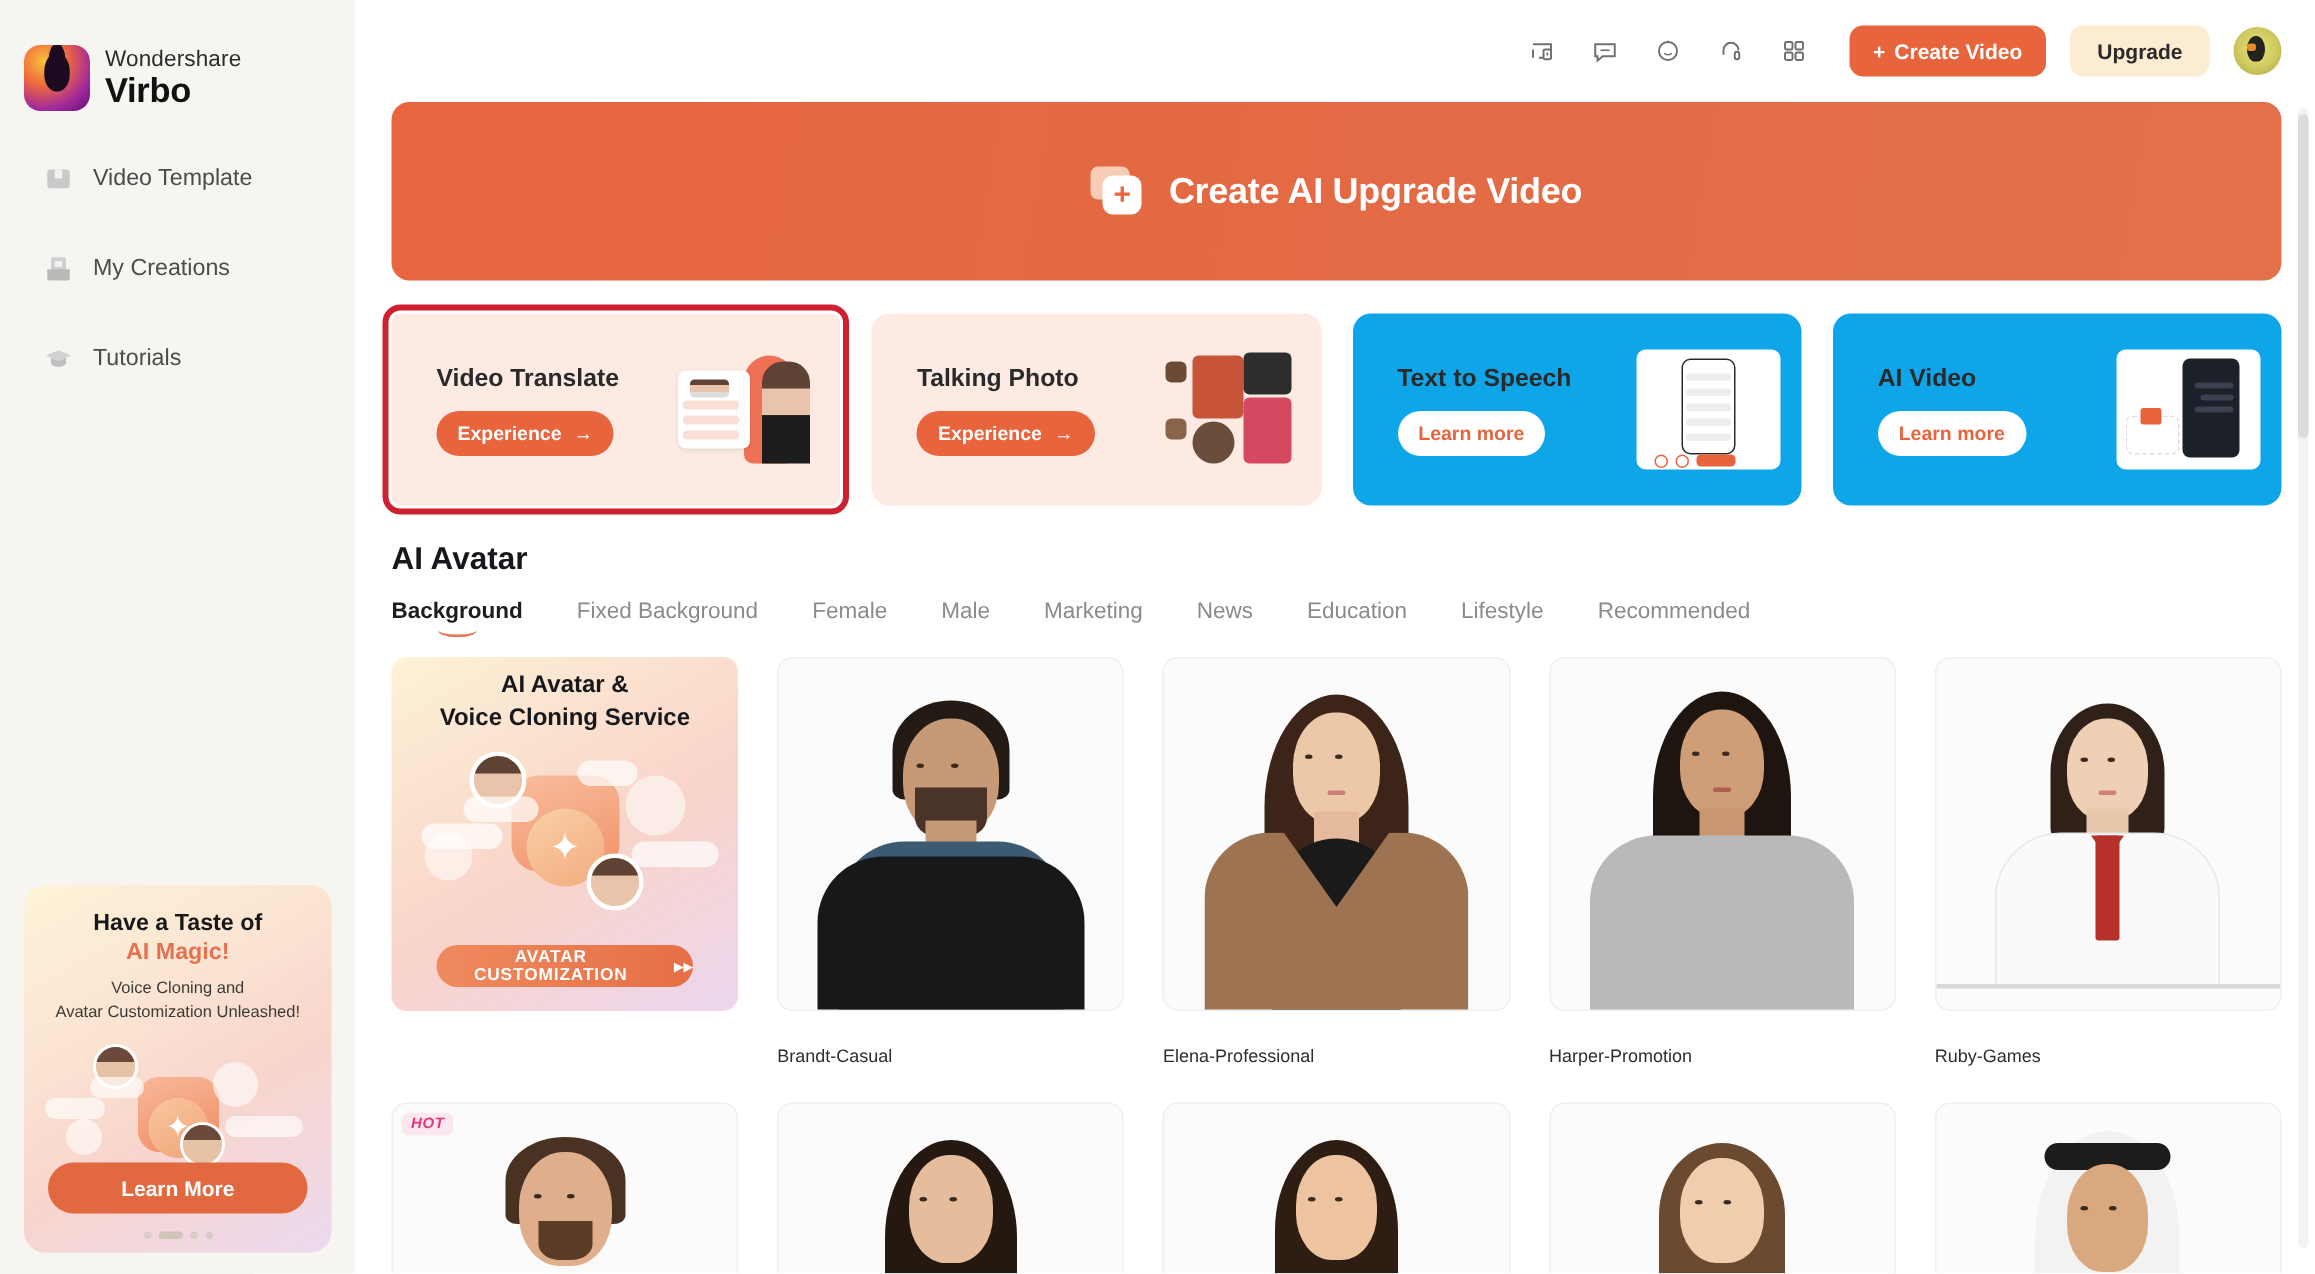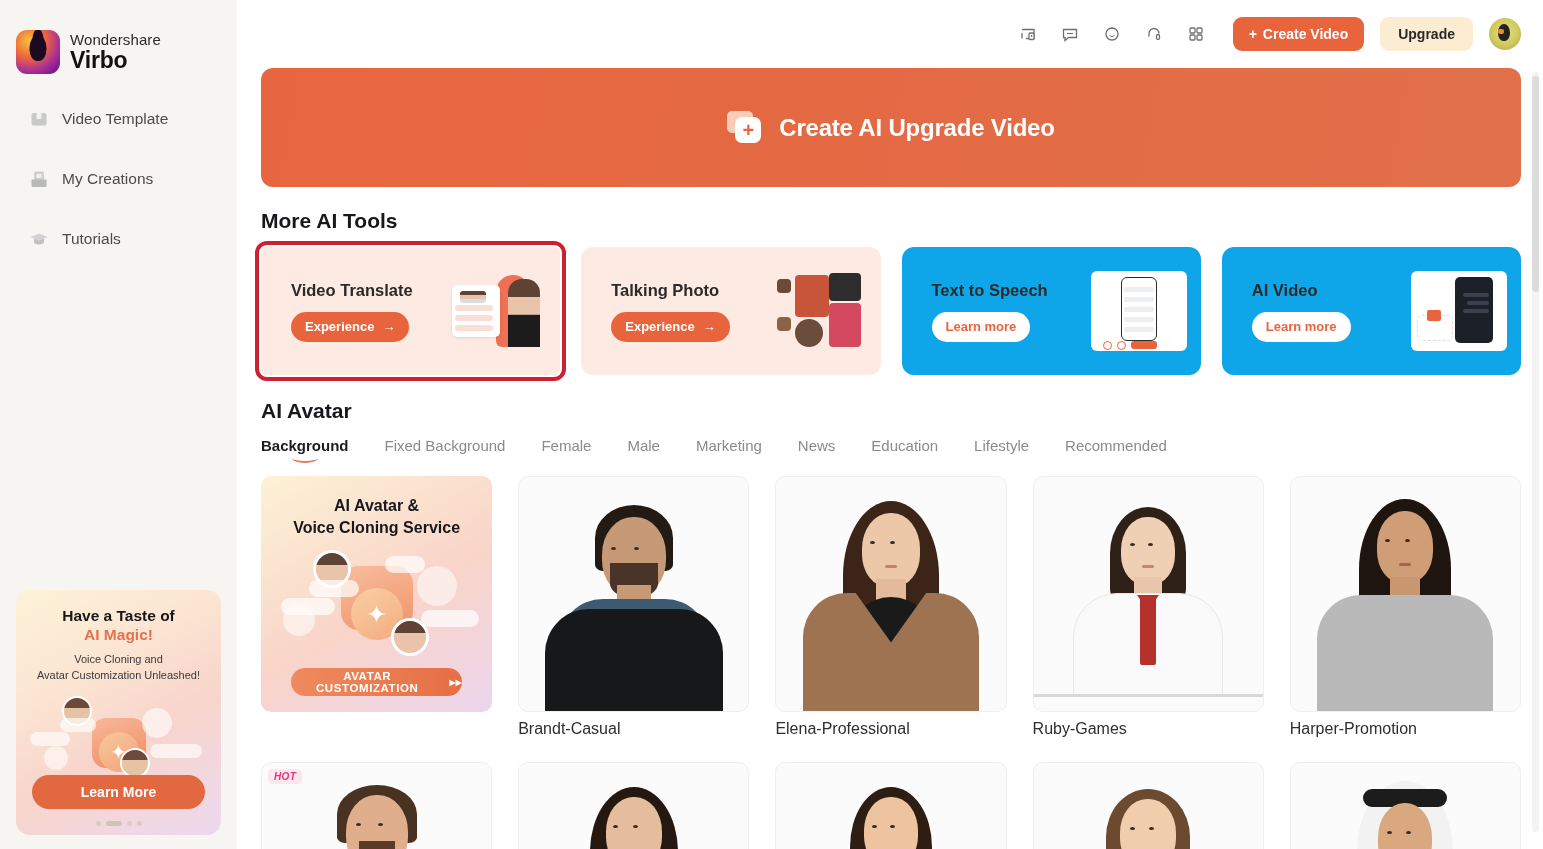--- a/index.html
+++ b/index.html
@@ -196,32 +196,32 @@
   }
   .search input { border: none; outline: none; background: transparent; font-size: 13.5px; color: #444; width: 100%; font-family: "Liberation Sans", sans-serif; }
   .search input::placeholder { color: #a5a5a5; }
 
   .grid { display: grid; grid-template-columns: repeat(5, 1fr); gap: 24px 26px; }
   .gcard { cursor: pointer; }
   .gthumb {
     width: 100%; height: 236px; border-radius: 10px; background: #fbfbfb;
     border: 1px solid #efefef; position: relative; overflow: hidden;
   }
-  .gname { font-size: 16px; color: #2e2e2e; margin-top: 8px; }
+  .gname { font-size: 12px; color: #2e2e2e; margin-top: 23px; }
   .hot-badge {
     position: absolute; left: 6px; top: 6px; z-index: 3;
     background: #fde7ef; color: #e8337d; font-size: 10px; font-weight: bold;
     padding: 2px 6px; border-radius: 4px; font-style: italic; letter-spacing: .4px;
   }
 
   
   .promo-card {
     width: 100%; height: 236px; border-radius: 10px; overflow: hidden; position: relative;
     background: linear-gradient(150deg,#fdf2d6 0%,#fbe2cf 30%,#f9d4c9 55%,#ecd6ee 100%);
-    text-align: center; padding-top: 19px; cursor: pointer;
+    text-align: center; padding-top: 8px; cursor: pointer;
   }
   .promo-card h4 { font-size: 16px; font-weight: bold; color: #16181c; line-height: 1.35; }
   .pc-art { position: relative; height: 110px; margin-top: 10px; }
   .pc-center { position: absolute; left: 50%; top: 18px; transform: translateX(-50%); width: 72px; height: 64px; border-radius: 18px; background: linear-gradient(160deg,#f9bd9d,#f0936a); }
   .pc-star { position: absolute; left: 50%; top: 40px; transform: translateX(-50%); width: 52px; height: 52px; border-radius: 50%;
     background: linear-gradient(150deg,#facfa6,#f2ac7e); display: flex; align-items: center; justify-content: center; color: #fff; font-size: 25px; }
   .pc-face { position: absolute; width: 38px; height: 38px; border-radius: 50%; background: #fff; border: 3px solid #fff; overflow: hidden; }
   .pc-face i { display:block; width:100%; height:100%; background: linear-gradient(180deg,#5e4234 0%,#5e4234 36%,#e9c4ab 37%,#e9c4ab 100%); }
   .pc-bubble { position: absolute; background: rgba(255,255,255,.55); border-radius: 50%; }
   .pc-pill { position: absolute; background: rgba(255,255,255,.7); border-radius: 9px; height: 17px; }
@@ -379,21 +379,20 @@
     <div class="content">
 
       <div class="hero">
         <div class="hero-ico">
           <div class="back"></div>
             <div class="front">+</div>
         </div>
         <div class="hero-text">Create AI Upgrade Video</div>
       </div>
 
-      <div class="sec-title">More AI Tools</div>
       <div class="tools">
 
         <div class="tool pink highlight">
           <div>
             <div class="tool-label">Video Translate</div>
             <button class="tool-btn-orange">
               <span>Experience</span>
               <span>→</span>
             </button>
           </div>
@@ -547,52 +546,52 @@
               <div class="p-body" style="top:120px; width:86px; height:120px; background:#1a1a1a;"></div>
               <div class="p-body" style="top:116px; width:176px; height:124px; background:#9d7352; clip-path: polygon(0 0,30% 0,50% 40%,70% 0,100% 0,100% 100%,0 100%);"></div>
             </div>
           </div>
           <div class="gname">Elena-Professional</div>
         </div>
 
         <div class="gcard">
           <div class="gthumb">
             <div class="person">
+              <div class="p-hair" style="top:22px; width:92px; height:140px; background:#1e1510;"></div>
+              <div class="p-head" style="top:34px; width:56px; height:72px; background:#cf9e77;"></div>
+              <div class="p-eye" style="left:94px; top:62px;"></div>
+              <div class="p-eye" style="left:114px; top:62px;"></div>
+              <div class="p-mouth" style="top:86px; background:#ad5f54;"></div>
+              <div class="p-neck" style="top:100px; width:30px; height:22px; background:#c9966f;"></div>
+              <div class="p-body" style="top:118px; width:176px; height:122px; background:#b9b9b9;"></div>
+            </div>
+          </div>
+          <div class="gname">Harper-Promotion</div>
+        </div>
+
+        <div class="gcard">
+          <div class="gthumb">
+            <div class="person">
               <div class="p-hair" style="top:30px; width:76px; height:92px; background:#2f2018;"></div>
               <div class="p-head" style="top:40px; width:54px; height:68px; background:#f0d0b4;"></div>
               <div class="p-eye" style="left:96px; top:66px;"></div>
               <div class="p-eye" style="left:114px; top:66px;"></div>
               <div class="p-mouth" style="top:88px; background:#cc8278;"></div>
               <div class="p-neck" style="top:100px; width:28px; height:22px; background:#e8c6aa;"></div>
               <div class="p-body" style="top:116px; width:150px; height:102px; background:#fafafa; border:1px solid #e8e8e8;"></div>
               <div style="position:absolute; left:50%; transform:translateX(-50%); top:118px; width:16px; height:70px; background:#b6312c; border-radius:2px;"></div>
               <div style="position:absolute; left:50%; transform:translateX(-50%); top:118px; width:0;height:0;border-left:11px solid transparent;border-right:11px solid transparent;border-top:16px solid #b6312c;"></div>
               <div style="position:absolute; left:0; right:0; bottom:14px; height:3px; background:#d8d8d8;"></div>
             </div>
           </div>
           <div class="gname">Ruby-Games</div>
         </div>
 
         <div class="gcard">
           <div class="gthumb">
-            <div class="person">
-              <div class="p-hair" style="top:22px; width:92px; height:140px; background:#1e1510;"></div>
-              <div class="p-head" style="top:34px; width:56px; height:72px; background:#cf9e77;"></div>
-              <div class="p-eye" style="left:94px; top:62px;"></div>
-              <div class="p-eye" style="left:114px; top:62px;"></div>
-              <div class="p-mouth" style="top:86px; background:#ad5f54;"></div>
-              <div class="p-neck" style="top:100px; width:30px; height:22px; background:#c9966f;"></div>
-              <div class="p-body" style="top:118px; width:176px; height:122px; background:#b9b9b9;"></div>
-            </div>
-          </div>
-          <div class="gname">Harper-Promotion</div>
-        </div>
-
-        <div class="gcard">
-          <div class="gthumb">
             <div class="hot-badge">HOT</div>
             <div class="person">
               <div class="p-hair" style="top:22px; width:80px; height:58px; background:#4a3222;"></div>
               <div class="p-head" style="top:32px; width:62px; height:76px; background:#dfae8c;"></div>
               <div class="p-eye" style="left:94px; top:60px;"></div>
               <div class="p-eye" style="left:116px; top:60px;"></div>
 
               <div class="p-head" style="top:78px; width:36px; height:26px; background:#5a3c26; border-radius:0 0 40% 40%;"></div>
 
             </div>

